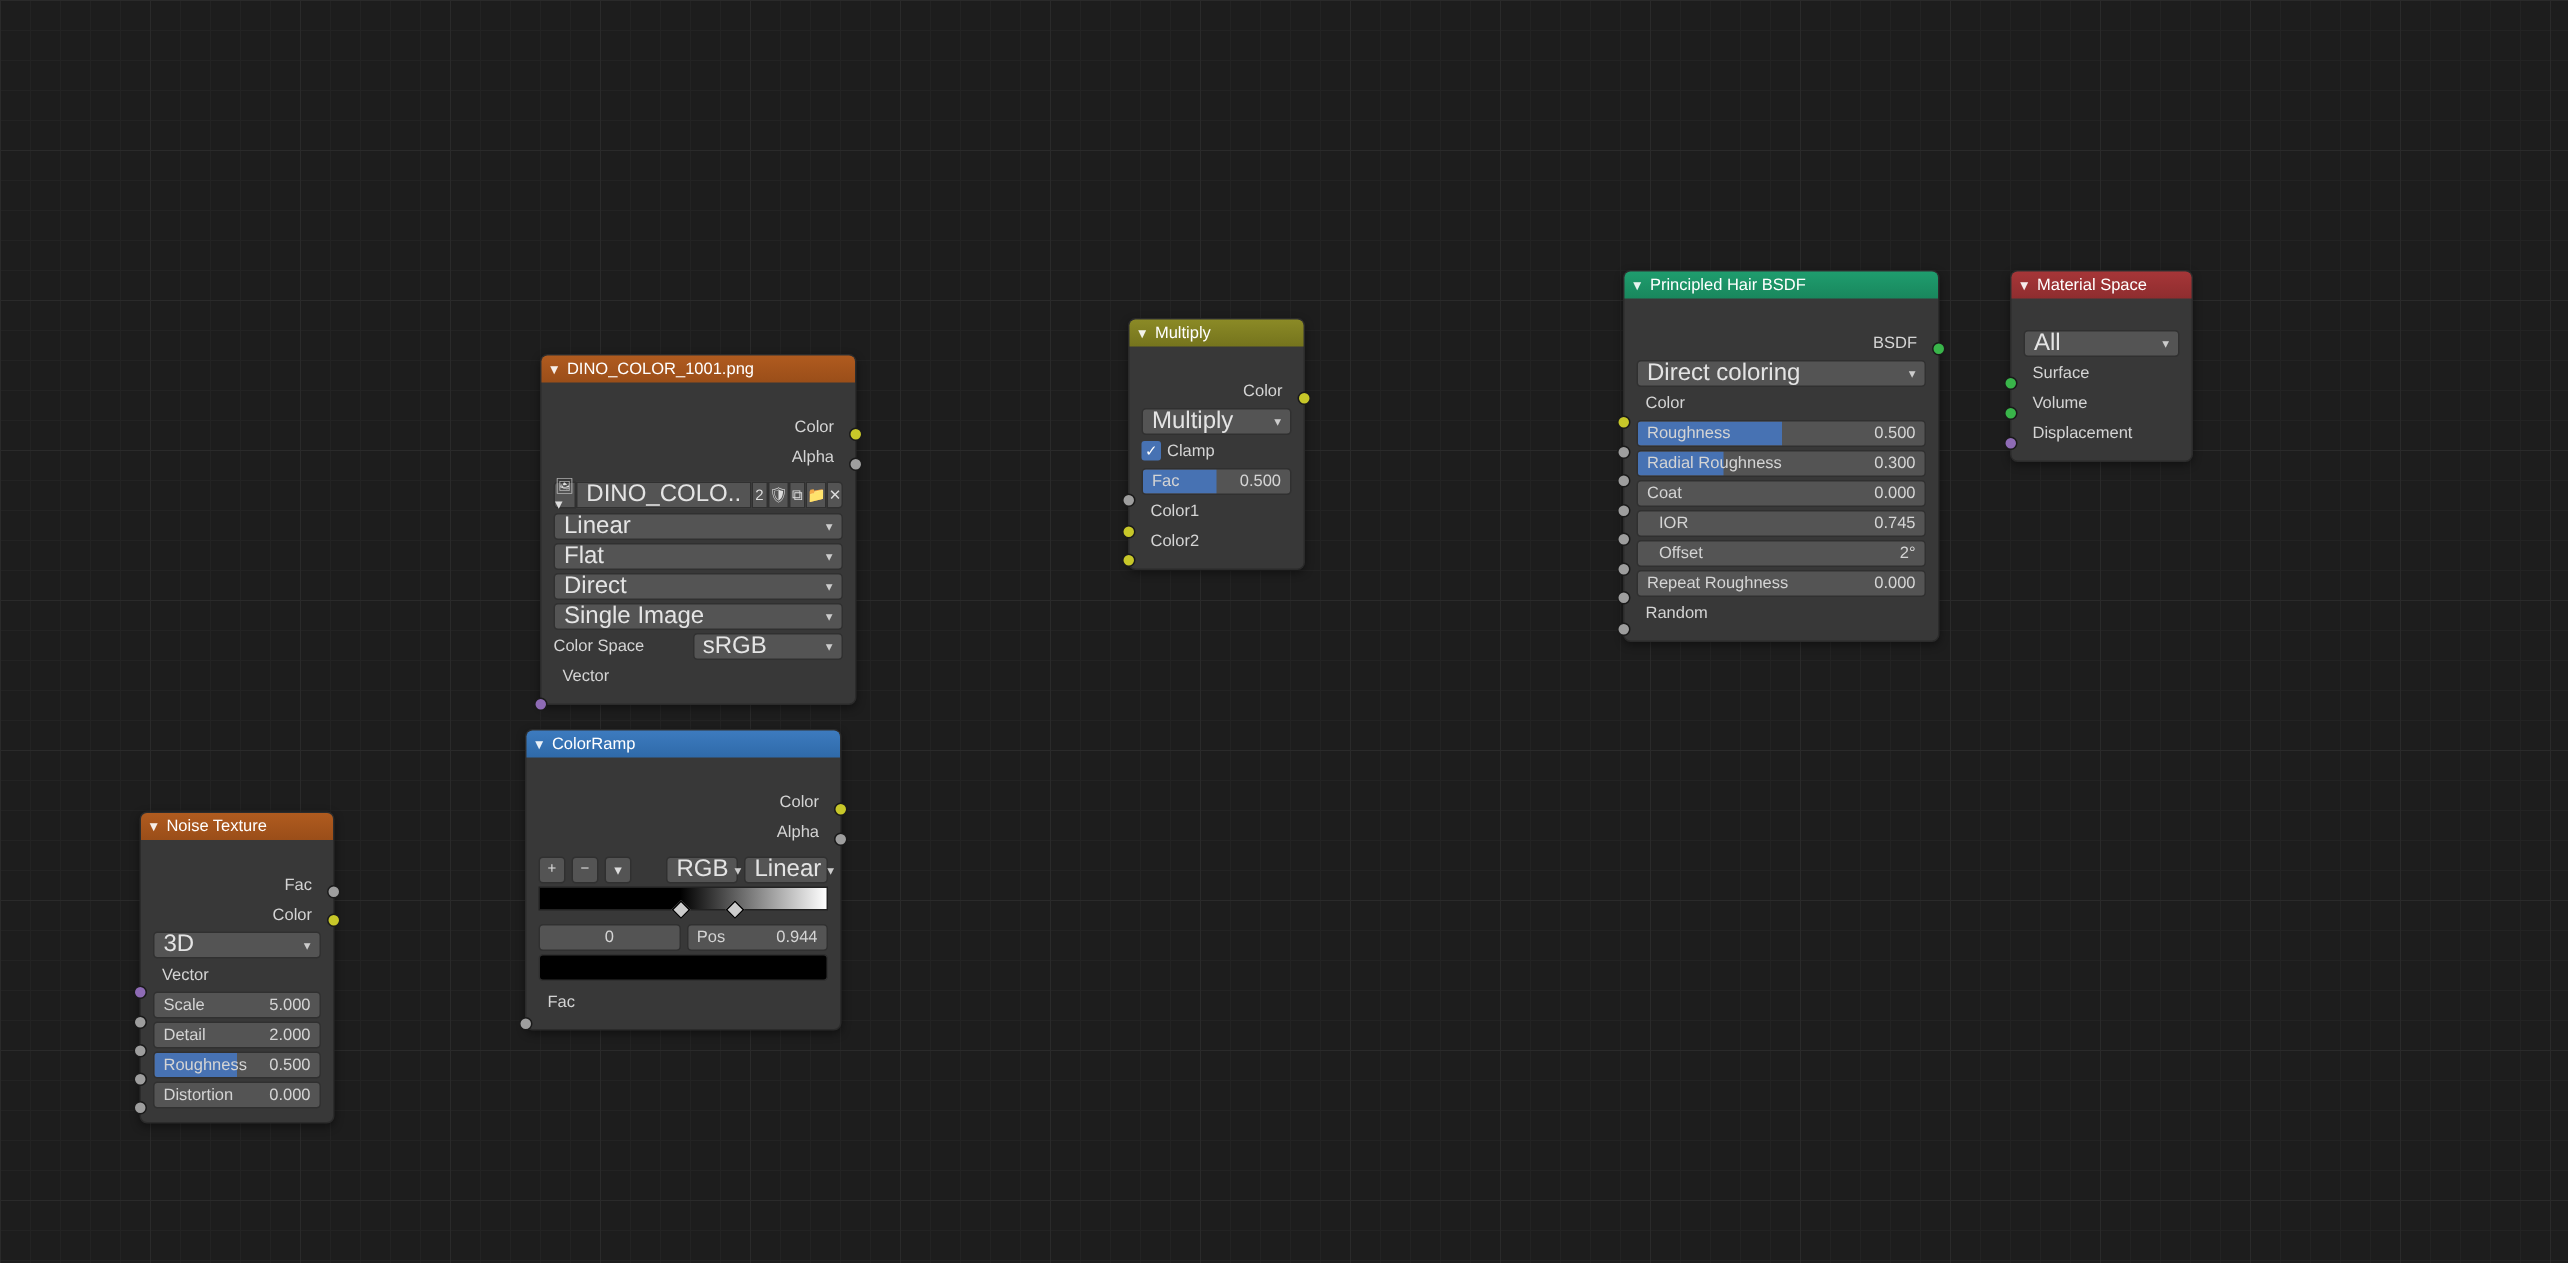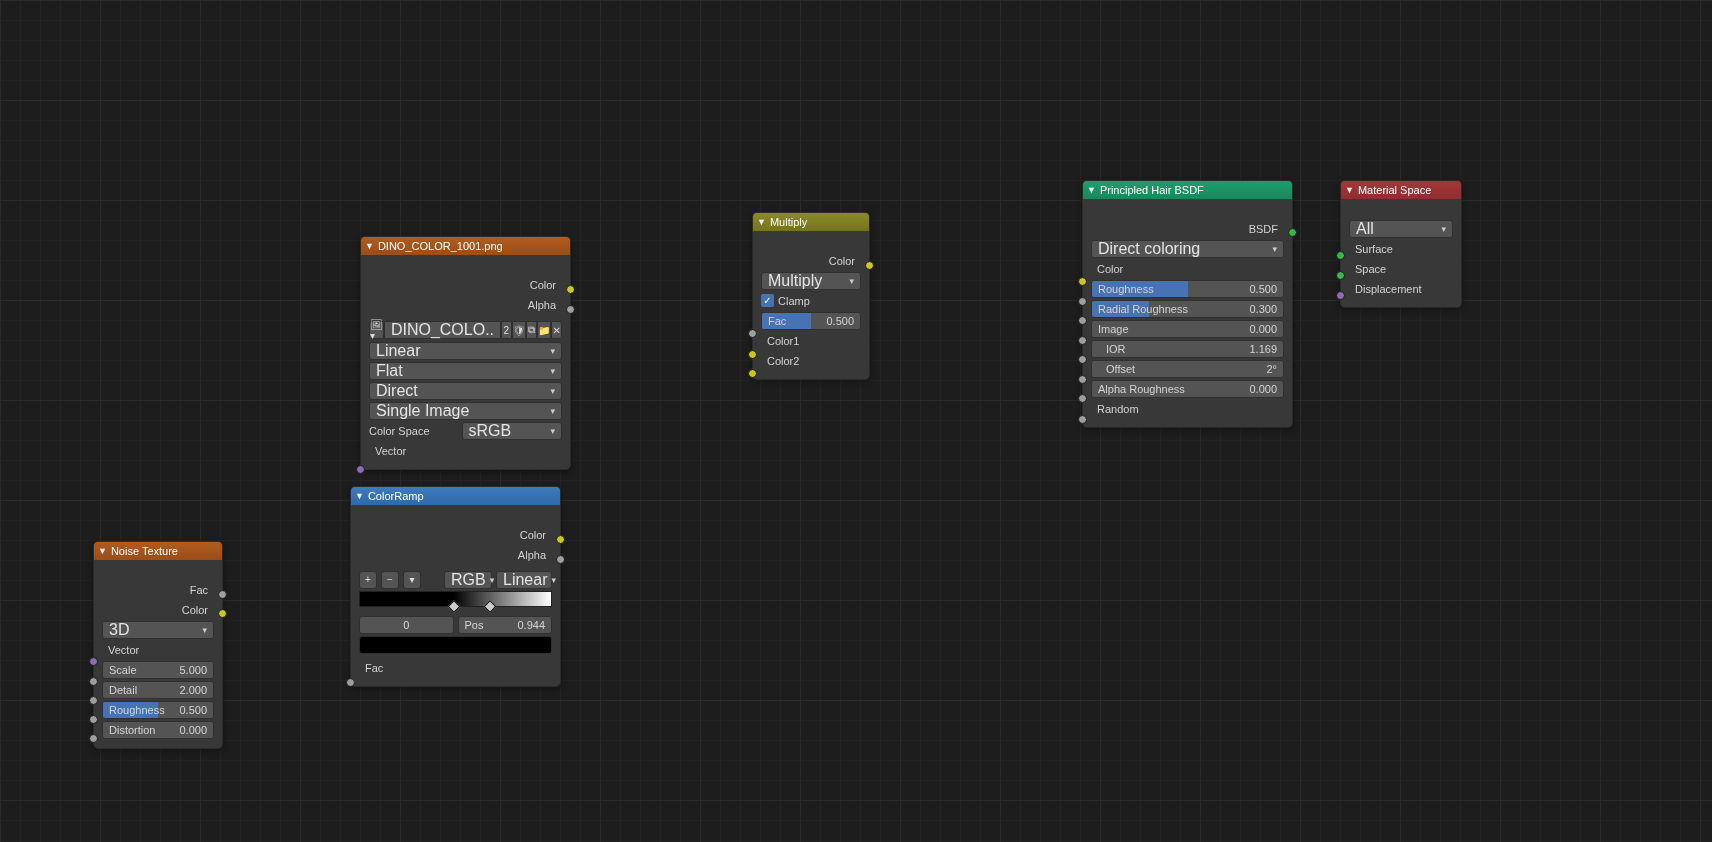--- a/index.html
+++ b/index.html
@@ -343,42 +343,42 @@
     <div class="row">
         <div class="slider">
           <div class="fill" style="width:30%"></div>
           <span class="lbl">Radial Roughness</span>
           <span class="val">0.300</span>
         </div>
       </div>
     <div class="socket sk-grey sock-l" style="top:117px"></div>
     <div class="row">
         <div class="slider">
-          <span class="lbl">Image</span>
+          <span class="lbl">Coat</span>
           <span class="val">0.000</span>
         </div>
       </div>
     <div class="socket sk-grey sock-l" style="top:137px"></div>
     <div class="row">
         <div class="slider">
           <span class="lbl" style="padding-left:8px">IOR</span>
-          <span class="val">1.169</span>
+          <span class="val">0.745</span>
         </div>
       </div>
     <div class="socket sk-grey sock-l" style="top:156px"></div>
     <div class="row">
         <div class="slider">
           <span class="lbl" style="padding-left:8px">Offset</span>
           <span class="val">2°</span>
         </div>
       </div>
     <div class="socket sk-grey sock-l" style="top:176px"></div>
     <div class="row">
         <div class="slider">
-          <span class="lbl">Alpha Roughness</span>
+          <span class="lbl">Repeat Roughness</span>
           <span class="val">0.000</span>
         </div>
       </div>
     <div class="socket sk-grey sock-l" style="top:195px"></div>
     <div class="row in">
         <span>Random</span>
       </div>
     <div class="socket sk-grey sock-l" style="top:216px"></div>
   </div>
 </div>
@@ -392,21 +392,21 @@
     <div class="row">
         <div class="sel">
           <span>All</span>
         </div>
       </div>
     <div class="row in">
         <span>Surface</span>
       </div>
     <div class="socket sk-green sock-l" style="top:52px"></div>
     <div class="row in">
-        <span>Space</span>
+        <span>Volume</span>
       </div>
     <div class="socket sk-green sock-l" style="top:72px"></div>
     <div class="row in">
         <span>Displacement</span>
       </div>
     <div class="socket sk-purple sock-l" style="top:92px"></div>
   </div>
 </div>
 
 </body></html>

